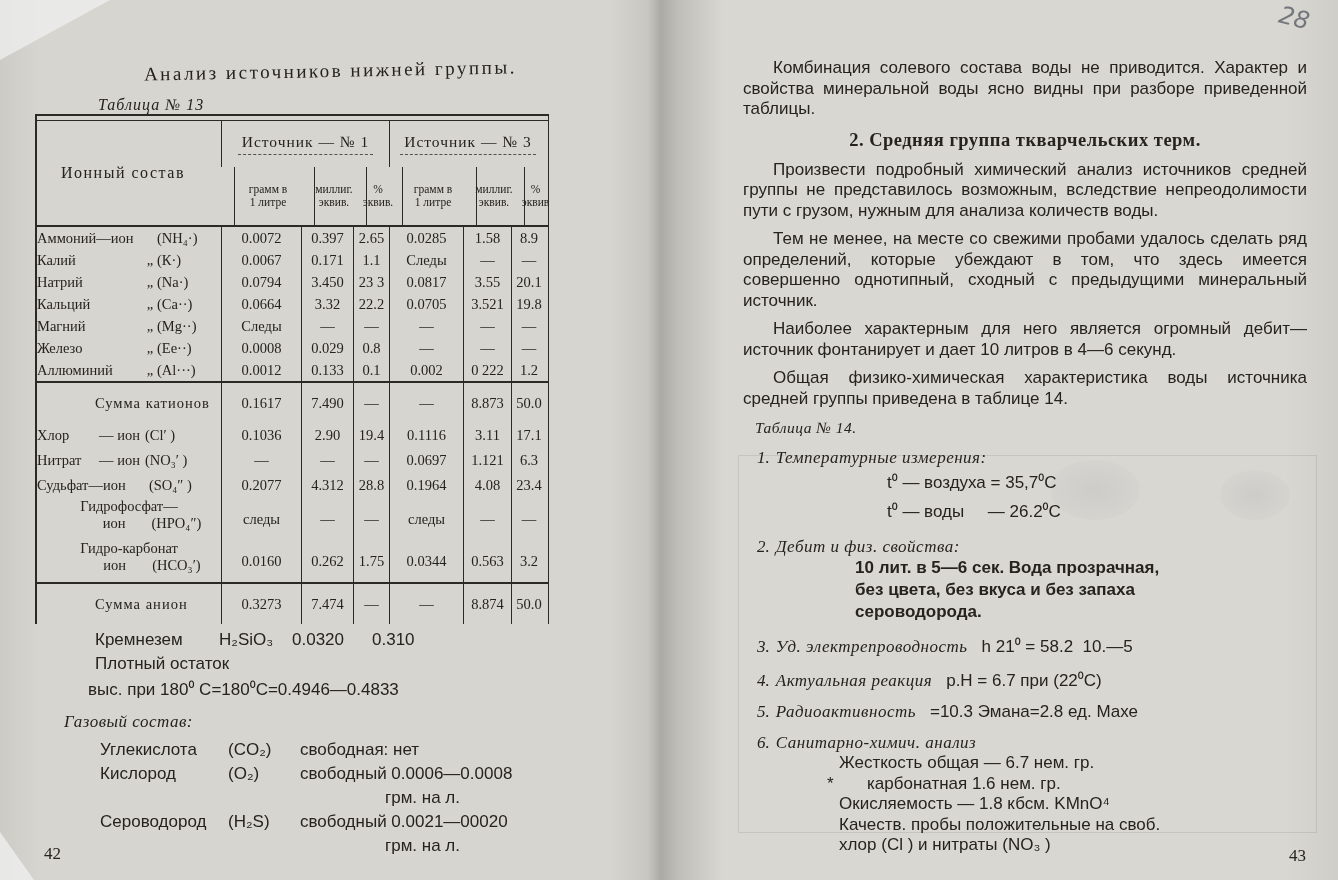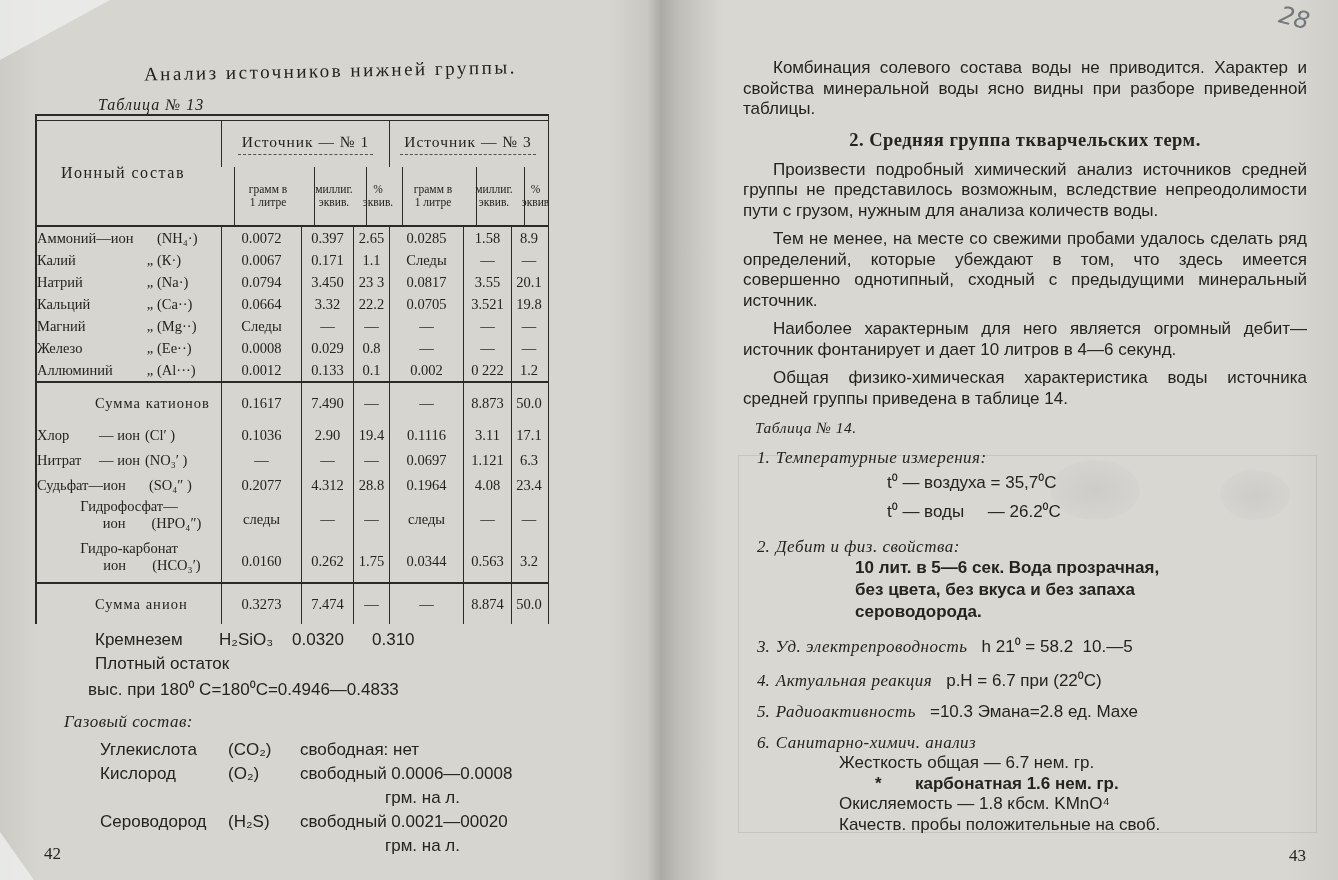--- a/index.html
+++ b/index.html
@@ -70,21 +70,21 @@
      margin:10px 0 9px 0;letter-spacing:.5px;}
   .t14{font-family:"Liberation Serif",serif;font-style:italic;font-size:15.5px;margin:10px 0 8px 20px;letter-spacing:.5px;}
   .items{margin-left:22px;position:relative;}
   .item{margin-top:11px;font-size:17px;}
   .inum{font-family:"Liberation Serif",serif;font-style:italic;margin-right:6px;}
   .ititle{font-family:"Liberation Serif",serif;font-style:italic;letter-spacing:.5px;}
   .iinline{margin-left:14px;white-space:pre;}
   .sub1{margin-left:130px;line-height:29px;white-space:pre;}
   .sub2{margin-left:98px;line-height:22px;width:330px;font-weight:bold;}
   .sub6{margin-left:82px;line-height:20.5px;}
-  .astline{margin-left:118px;line-height:20.5px;font-weight:bold;}
+  .astline{margin-left:70px;line-height:20.5px;}
   .astline .ast{display:inline-block;width:40px;}
   .pageno-r{position:absolute;right:32px;top:846px;font-size:17px;font-family:"Liberation Serif",serif;}
   .ghostbox{position:absolute;left:78px;top:455px;width:577px;height:376px;
      border:1px solid rgba(75,75,80,0.13);pointer-events:none;}
   .blob{position:absolute;border-radius:50%;background:radial-gradient(rgba(60,60,70,.07),rgba(60,60,70,0));}
 </style>
 </head>
 <body>
 
 <div id="scan">
@@ -379,19 +379,20 @@
         </div>
         <div class="item">
           <span class="inum">5.</span><span class="ititle">Радиоактивность</span><span class="iinline">=10.3 Эмана=2.8 ед. Махе</span>
         </div>
         <div class="item">
           <span class="inum">6.</span><span class="ititle">Санитарно-химич. анализ</span>
           <div class="sub6">Жесткость общая — 6.7 нем. гр.</div>
           <div class="astline"><span class="ast">*</span><span>карбонатная 1.6 нем. гр.</span></div>
           <div class="sub6">Окисляемость — 1.8 кбсм. KMnO⁴</div>
           <div class="sub6">Качеств. пробы положительные на своб.</div>
+          <div class="sub6">хлор (Cl ) и нитраты (NO₃ )</div>
         </div>
       </div>
     </div>
 
     <div class="pageno-r">43</div>
   </div>
 </div>
 
 </body></html>

